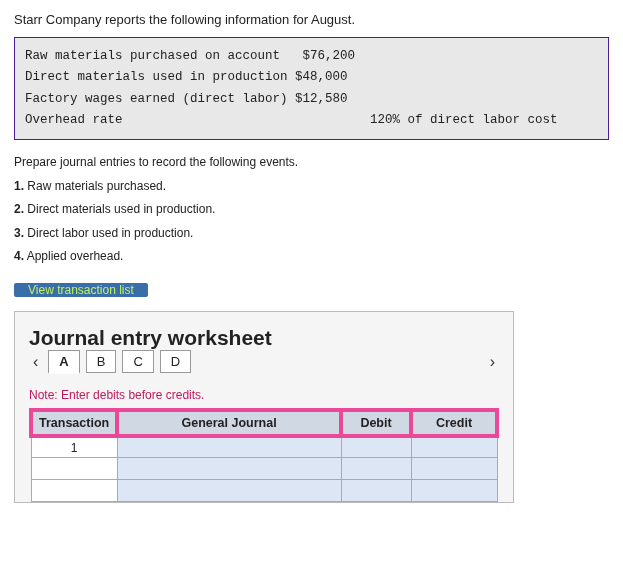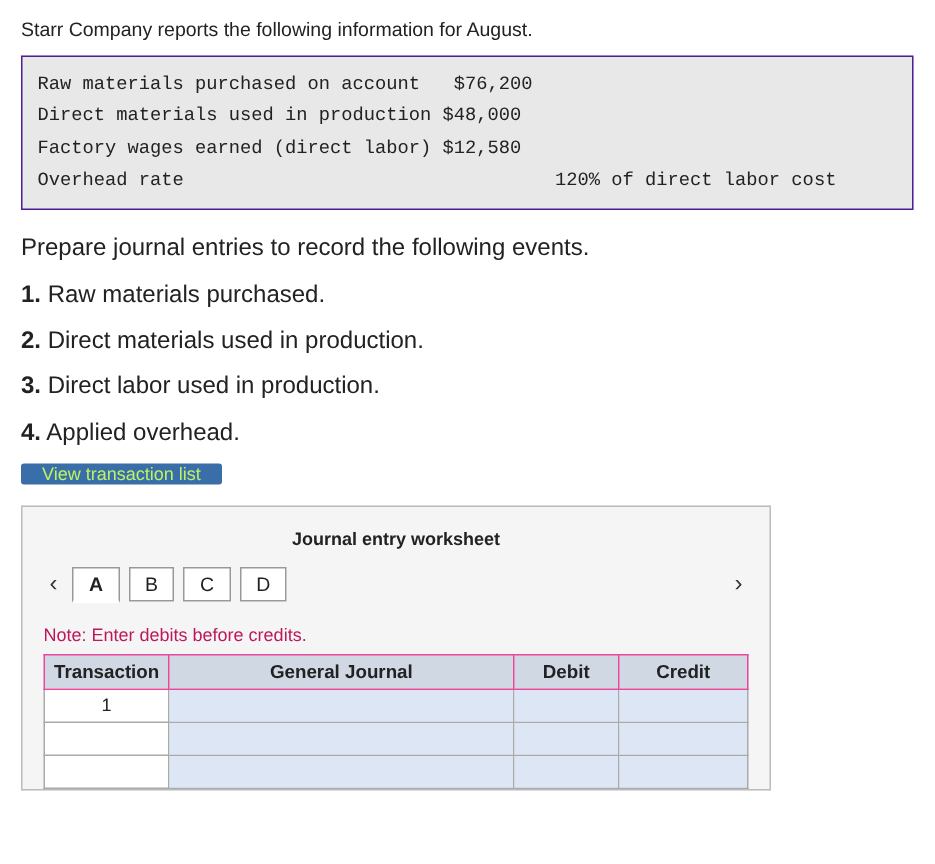--- a/index.html
+++ b/index.html
@@ -21,22 +21,22 @@
       background: #e8e8e8;
       border: 1px solid #4c1d95;
       padding: 8px 10px;
       margin-bottom: 12px;
       font-family: 'Courier New', monospace;
       font-size: 12.5px;
       line-height: 1.7;
     }
 
     .instructions {
-      margin-bottom: 4px;
-      font-size: 16px;
+      margin-bottom: 14px;
+      font-size: 12px;
       line-height: 1.8;
     }
 
     .instructions p { margin-bottom: 2px; }
 
     .view-btn {
       background: #3a6ea8;
       color: #bef264;
       border: none;
       padding: 0 14px;
@@ -47,24 +47,23 @@
     }
 
     .worksheet-container {
       border: 1px solid #bbb;
       background: #f5f5f5;
       padding: 14px 14px 0 14px;
       max-width: 500px;
     }
 
     .worksheet-title {
-      font-size: 12px;
+      font-size: 21px;
       font-weight: bold;
-      margin-bottom: 12px;
-      text-align: center;
+      margin-bottom: 0;
     }
 
     .tab-row {
       display: flex;
       align-items: center;
       margin-bottom: 14px;
       gap: 6px;
     }
 
     .tab-nav-btn {
@@ -110,21 +109,21 @@
     }
 
     .journal-table {
       width: 100%;
       border-collapse: collapse;
       font-size: 12.5px;
     }
 
     .journal-table th {
       background: #d0d8e4;
-      border: 1px solid #ec4899;
+      border: 4px solid #ec4899;
       padding: 4px 6px;
       text-align: center;
       font-weight: bold;
     }
 
     .journal-table th.left { text-align: left; }
 
     .journal-table td {
       border: 1px solid #aaa;
       padding: 0;

